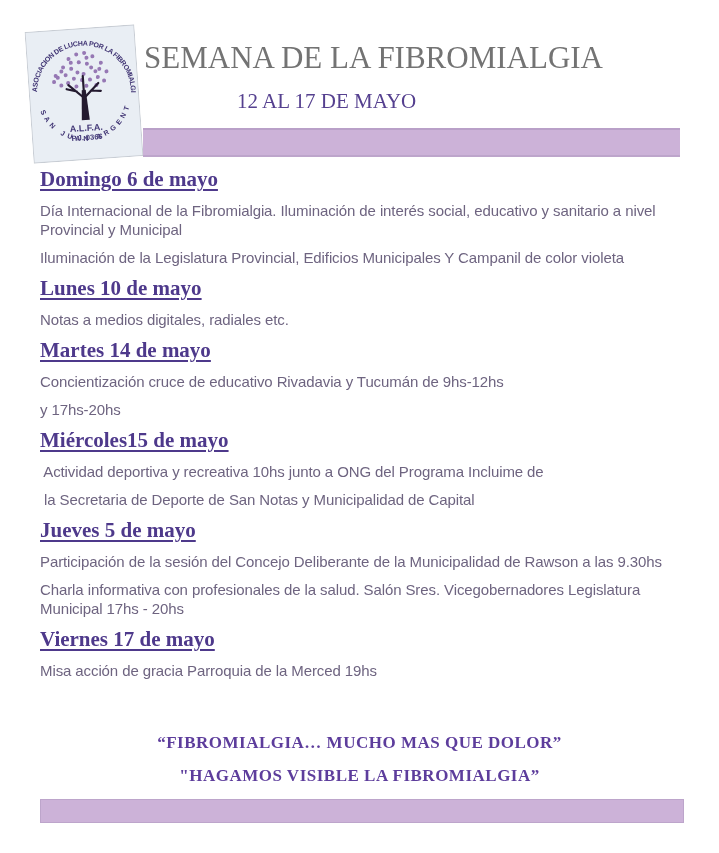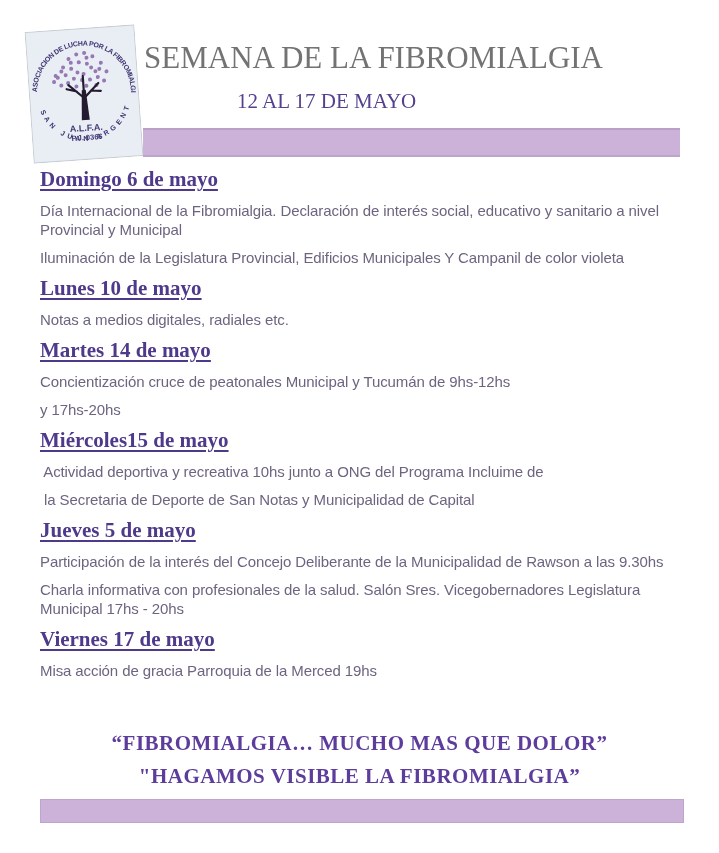--- a/index.html
+++ b/index.html
@@ -37,21 +37,21 @@
   }
   .day-heading:first-child { margin-top:0; }
   .para { margin-top:9px; }
   .line {
     font-size:15px; line-height:19px; color:#6e6480;
     letter-spacing:-0.1px; white-space:pre;
   }
   
   .footer { position:absolute; left:0; top:731px; width:719px; text-align:center; }
   .quote {
-    font-family:"Liberation Serif", serif; font-weight:bold; font-size:21px;
+    font-family:"Liberation Serif", serif; font-weight:bold; font-size:17px;
     line-height:24px; color:#5d3d9c; letter-spacing:0.5px; white-space:pre;
   }
   .quote + .quote { margin-top:9px; }
   .bottombar {
     position:absolute; left:40px; top:799px; width:642px; height:22px;
     background:#ccb2d8; border:1px solid #bda5cb;
   }
 </style>
 </head>
 <body>
@@ -118,47 +118,47 @@
     </svg>
   </div>
 
   <div class="title">SEMANA DE LA FIBROMIALGIA</div>
   <div class="subtitle">12 AL 17 DE MAYO</div>
   <div class="topbar"></div>
 
   <div id="schedule">
       <div class="day-heading">Domingo 6 de mayo</div>
       <div class="para">
-        <div class="line">Día Internacional de la Fibromialgia. Declaración de interés social, educativo y sanitario a nivel</div>
+        <div class="line">Día Internacional de la Fibromialgia. Iluminación de interés social, educativo y sanitario a nivel</div>
         <div class="line">Provincial y Municipal</div>
       </div>
       <div class="para">
         <div class="line">Iluminación de la Legislatura Provincial, Edificios Municipales Y Campanil de color violeta</div>
       </div>
       <div class="day-heading">Lunes 10 de mayo</div>
       <div class="para">
         <div class="line">Notas a medios digitales, radiales etc.</div>
       </div>
       <div class="day-heading">Martes 14 de mayo</div>
       <div class="para">
-        <div class="line">Concientización cruce de peatonales Municipal y Tucumán de 9hs-12hs</div>
+        <div class="line">Concientización cruce de educativo Rivadavia y Tucumán de 9hs-12hs</div>
       </div>
       <div class="para">
         <div class="line">y 17hs-20hs</div>
       </div>
       <div class="day-heading">Miércoles15 de mayo</div>
       <div class="para">
         <div class="line"> Actividad deportiva y recreativa 10hs junto a ONG del Programa Incluime de</div>
       </div>
       <div class="para">
         <div class="line"> la Secretaria de Deporte de San Notas y Municipalidad de Capital</div>
       </div>
       <div class="day-heading">Jueves 5 de mayo</div>
       <div class="para">
-        <div class="line">Participación de la interés del Concejo Deliberante de la Municipalidad de Rawson a las 9.30hs</div>
+        <div class="line">Participación de la sesión del Concejo Deliberante de la Municipalidad de Rawson a las 9.30hs</div>
       </div>
       <div class="para">
         <div class="line">Charla informativa con profesionales de la salud. Salón Sres. Vicegobernadores Legislatura</div>
         <div class="line">Municipal 17hs - 20hs</div>
       </div>
       <div class="day-heading">Viernes 17 de mayo</div>
       <div class="para">
         <div class="line">Misa acción de gracia Parroquia de la Merced 19hs</div>
       </div>
     </div>

